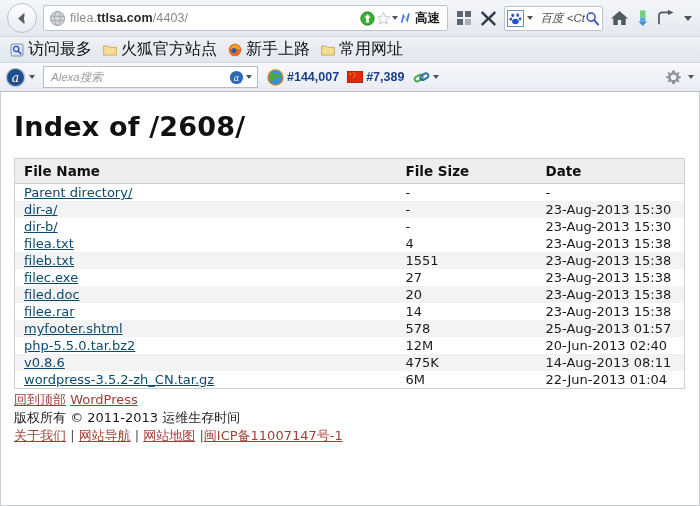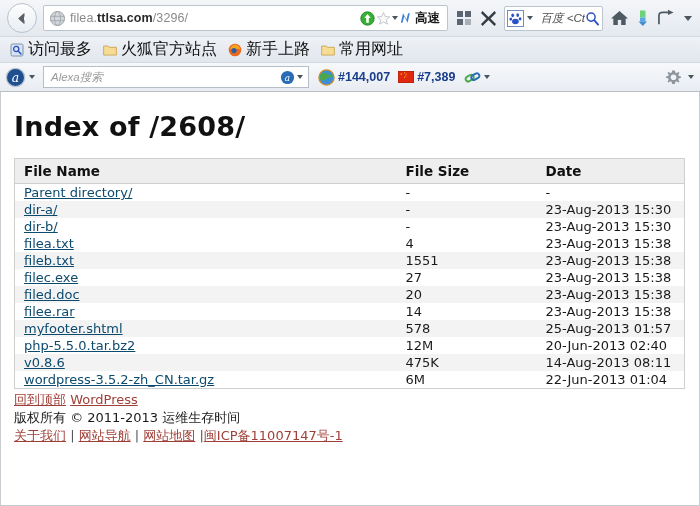--- a/index.html
+++ b/index.html
@@ -114,21 +114,21 @@
     height: 30px;
     display: flex;
     align-items: center;
     padding: 0 6px 0 5px;
     background: linear-gradient(to bottom,#f6f8fa,#e8ecf2);
     border-top: 1px solid #d3d9e0;
     border-bottom: 1px solid #b7bec6;
     gap: 3px;
   }
   .alexa-input {
-    width: 266px; height: 22px;
+    width: 215px; height: 22px;
     background: #fff;
     border: 1px solid #b5bdc6;
     display: flex; align-items: center;
     padding: 0 3px;
     flex: 0 0 auto;
   }
   .alexa-ph {
     flex: 1 1 auto;
     font-size: 11.5px;
     font-style: italic;
@@ -217,21 +217,21 @@
         <path d="M10 3.2 L10 13.8 L4.2 8.5 Z" fill="#5a6068"></path>
       </svg>
     </div>
 
     <div class="urlbar">
       <svg class="url-globe" viewBox="0 0 17 17">
         <circle cx="8.5" cy="8.5" r="7" fill="#d4d8dc" stroke="#9aa1a8" stroke-width="1"></circle>
         <ellipse cx="8.5" cy="8.5" rx="3" ry="7" fill="none" stroke="#9aa1a8" stroke-width=".8"></ellipse>
         <path d="M1.8 6.3 H15.2 M1.8 10.7 H15.2" stroke="#9aa1a8" stroke-width=".8" fill="none"></path>
       </svg>
-      <div class="url-text"><span>filea.</span><b>ttlsa.com</b><span>/3296/</span></div>
+      <div class="url-text"><span>filea.</span><b>ttlsa.com</b><span>/4403/</span></div>
       <div class="url-icons">
         <svg width="15" height="15" viewBox="0 0 16 16">
           <circle cx="8" cy="8" r="7.2" fill="#35b035"></circle>
           <circle cx="8" cy="8" r="7.2" fill="none" stroke="#1f7a1f" stroke-width=".8"></circle>
           <path d="M8 3.2 L11.4 7.4 H9.4 V12.4 H6.6 V7.4 H4.6 Z" fill="#fff"></path>
         </svg>
         <svg width="15" height="15" viewBox="0 0 16 16">
           <path d="M8 1.6 L9.9 5.9 L14.5 6.3 L11 9.4 L12.1 14 L8 11.6 L3.9 14 L5 9.4 L1.5 6.3 L6.1 5.9 Z" fill="#fafafa" stroke="#b9bcc0" stroke-width=".9"></path>
         </svg>
         <div class="caret caret-sm"></div>

